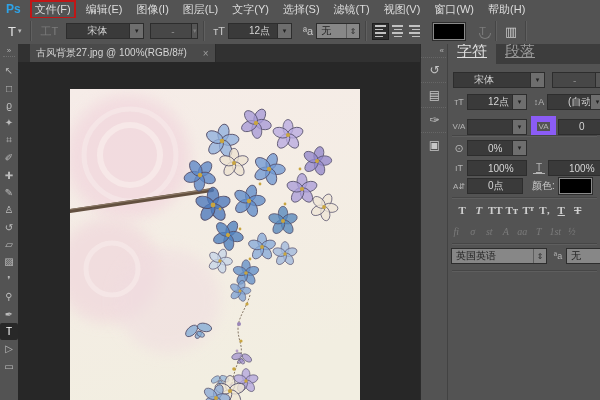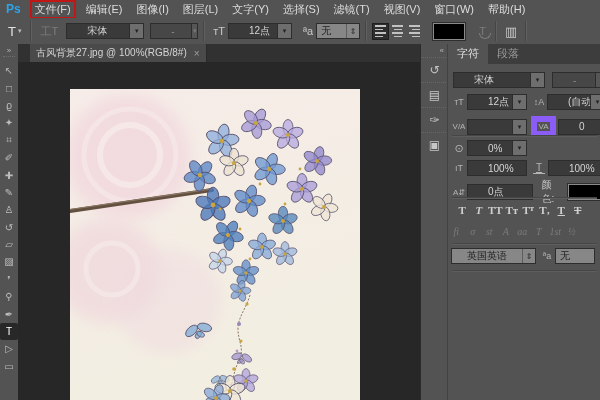--- a/index.html
+++ b/index.html
@@ -48,35 +48,35 @@
            border-right:1px solid #3e3e3e;display:flex;flex-direction:column;align-items:center;}
   #tb-collapse{font-size:8px;color:#b5b5b5;padding:2px 0 1px;}
   .grip{width:12px;height:2px;border-top:1px dotted #6f6f6f;margin-bottom:3px;}
   .tool{width:18px;height:17.4px;display:flex;align-items:center;justify-content:center;
         font-size:10px;color:#bcbcbc;}
   .tool.sel{background:#282828;color:#fff;border-radius:2px;}
   
   #tabbar{position:absolute;left:18px;top:44px;width:402px;height:18px;background:#313131;
           display:flex;align-items:flex-end;}
   #doc-tab{height:18px;margin-left:12px;background:#4a4a4a;color:#d4d4d4;font-size:10px;
-           display:flex;align-items:center;padding:0 6px;gap:7px;border-right:1px solid #2a2a2a;}
+           display:flex;align-items:center;padding:0 6px;gap:16px;border-right:1px solid #2a2a2a;}
   #doc-tab .close{color:#9e9e9e;font-size:10px;}
   #canvas{position:absolute;left:18px;top:62px;width:402px;height:338px;background:#272727;}
   #doc-image{position:absolute;left:52px;top:27px;width:290px;height:311px;}
   
   #dockstrip{position:absolute;left:420px;top:44px;width:27px;height:356px;background:#535353;
              border-left:1px solid #2c2c2c;display:flex;flex-direction:column;align-items:center;}
   #dock-collapse{font-size:8px;color:#b5b5b5;align-self:flex-end;padding:2px 4px 2px 0;}
   .dock-icon{width:27px;height:24px;display:flex;align-items:center;justify-content:center;
              font-size:12px;color:#c7c7c7;border-top:1px dotted #676767;}
   
   #charpanel{position:absolute;left:447px;top:44px;width:153px;height:356px;background:#535353;
              border-left:1px solid #424242;overflow:hidden;font-size:10px;color:#d2d2d2;}
   #cp-tabs{height:20px;background:#3d3d3d;display:flex;align-items:flex-end;}
-  .cp-tab{padding:3px 9px;font-size:11px;}
+  .cp-tab{padding:3px 9px;font-size:15px;text-decoration:underline;}
   .cp-tab.active{background:#535353;color:#e0e0e0;}
   .cp-tab.inactive{color:#9a9a9a;}
   .cp-row{position:absolute;display:flex;align-items:center;}
   .cp-ic{width:16px;text-align:center;color:#b5b5b5;font-size:9px;flex:none;}
   .cp-ic.boxed{border:6px solid #8b5cf6;width:13px;font-size:8px;margin-right:2px;}
   .cp-ic.dunder{text-decoration:underline;border-bottom:1px solid #b5b5b5;width:12px;margin-right:3px;font-size:10px;}
   .hr{position:absolute;left:4px;width:145px;height:1px;background:#464646;border-bottom:1px solid #5e5e5e;}
   .stybtn{width:16.5px;height:16px;display:flex;align-items:center;justify-content:center;
           font-family:"Liberation Serif","DejaVu Serif",serif;font-size:11px;color:#cfcfcf;font-weight:bold;}
   .stybtn.it{font-style:italic;}
@@ -380,21 +380,21 @@
         <span class="txt">100%</span>
       </div>
       <span class="cp-ic dunder" style="margin-left:6px;">T</span>
       <div class="fld" style="width:55px;">
         <span class="txt">100%</span>
       </div>
     </div>
 
     <div class="cp-row" style="left:3px;top:134px;">
       <span class="cp-ic" style="font-size:8px;">A⇵</span>
-      <div class="fld" style="width:66px;">
+      <div class="fld" style="width:56px;">
         <span class="txt">0点</span>
       </div>
       <span style="margin-left:9px;color:#c9c9c9;">颜色:</span>
       <div class="swatch" style="width:31px;height:14px;margin-left:4px;"></div>
     </div>
 
     <div class="hr" style="top:153px;"></div>
 
     <div class="cp-row" style="left:6px;top:158px;">
       <span class="stybtn">T</span>
@@ -414,21 +414,21 @@
       <span class="otbtn">A</span>
       <span class="otbtn">aa</span>
       <span class="otbtn">T</span>
       <span class="otbtn">1st</span>
       <span class="otbtn">½</span>
     </div>
 
     <div class="hr" style="top:199px;"></div>
 
     <div class="cp-row" style="left:3px;top:204px;">
-      <div class="combo" style="width:85px;text-align:center;">
+      <div class="combo" style="width:96px;">
         <span class="txt">英国英语</span>
         <span class="stepbtn">⇕</span>
       </div>
       <span class="cp-ic" style="margin-left:3px;">ªa</span>
       <div class="combo" style="width:40px;">
         <span class="txt">无</span>
 
       </div>
     </div>
 

